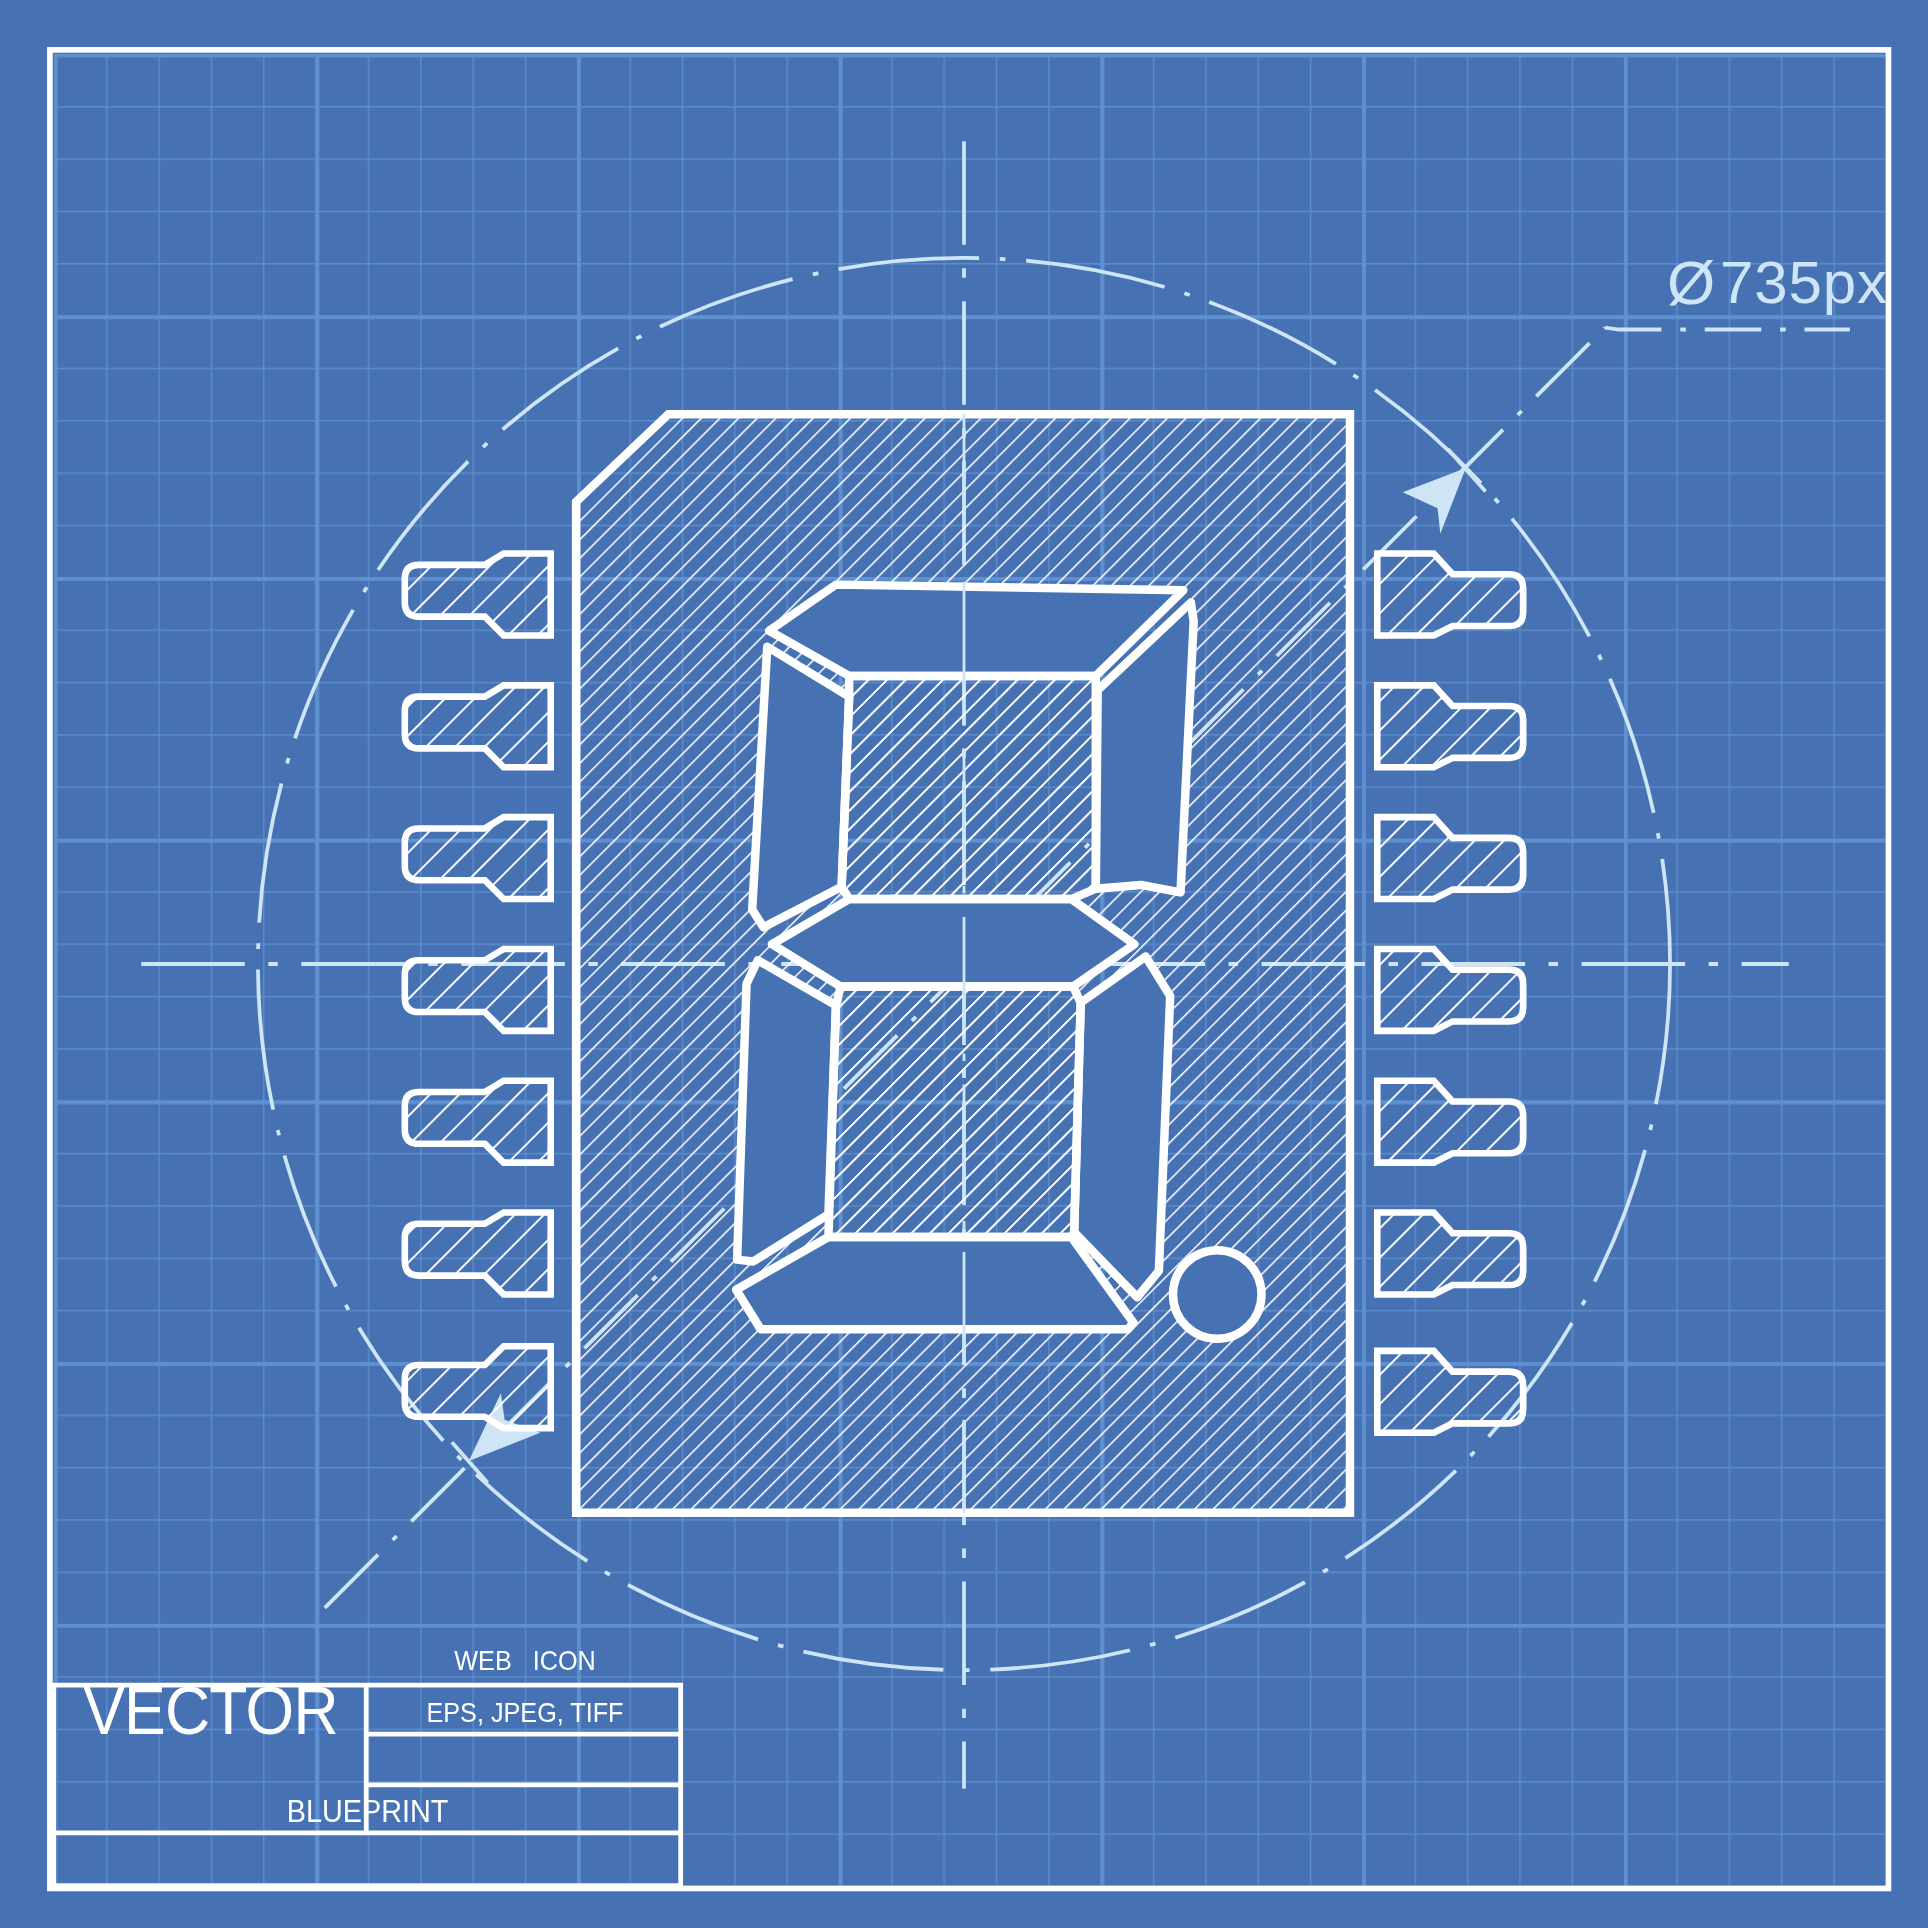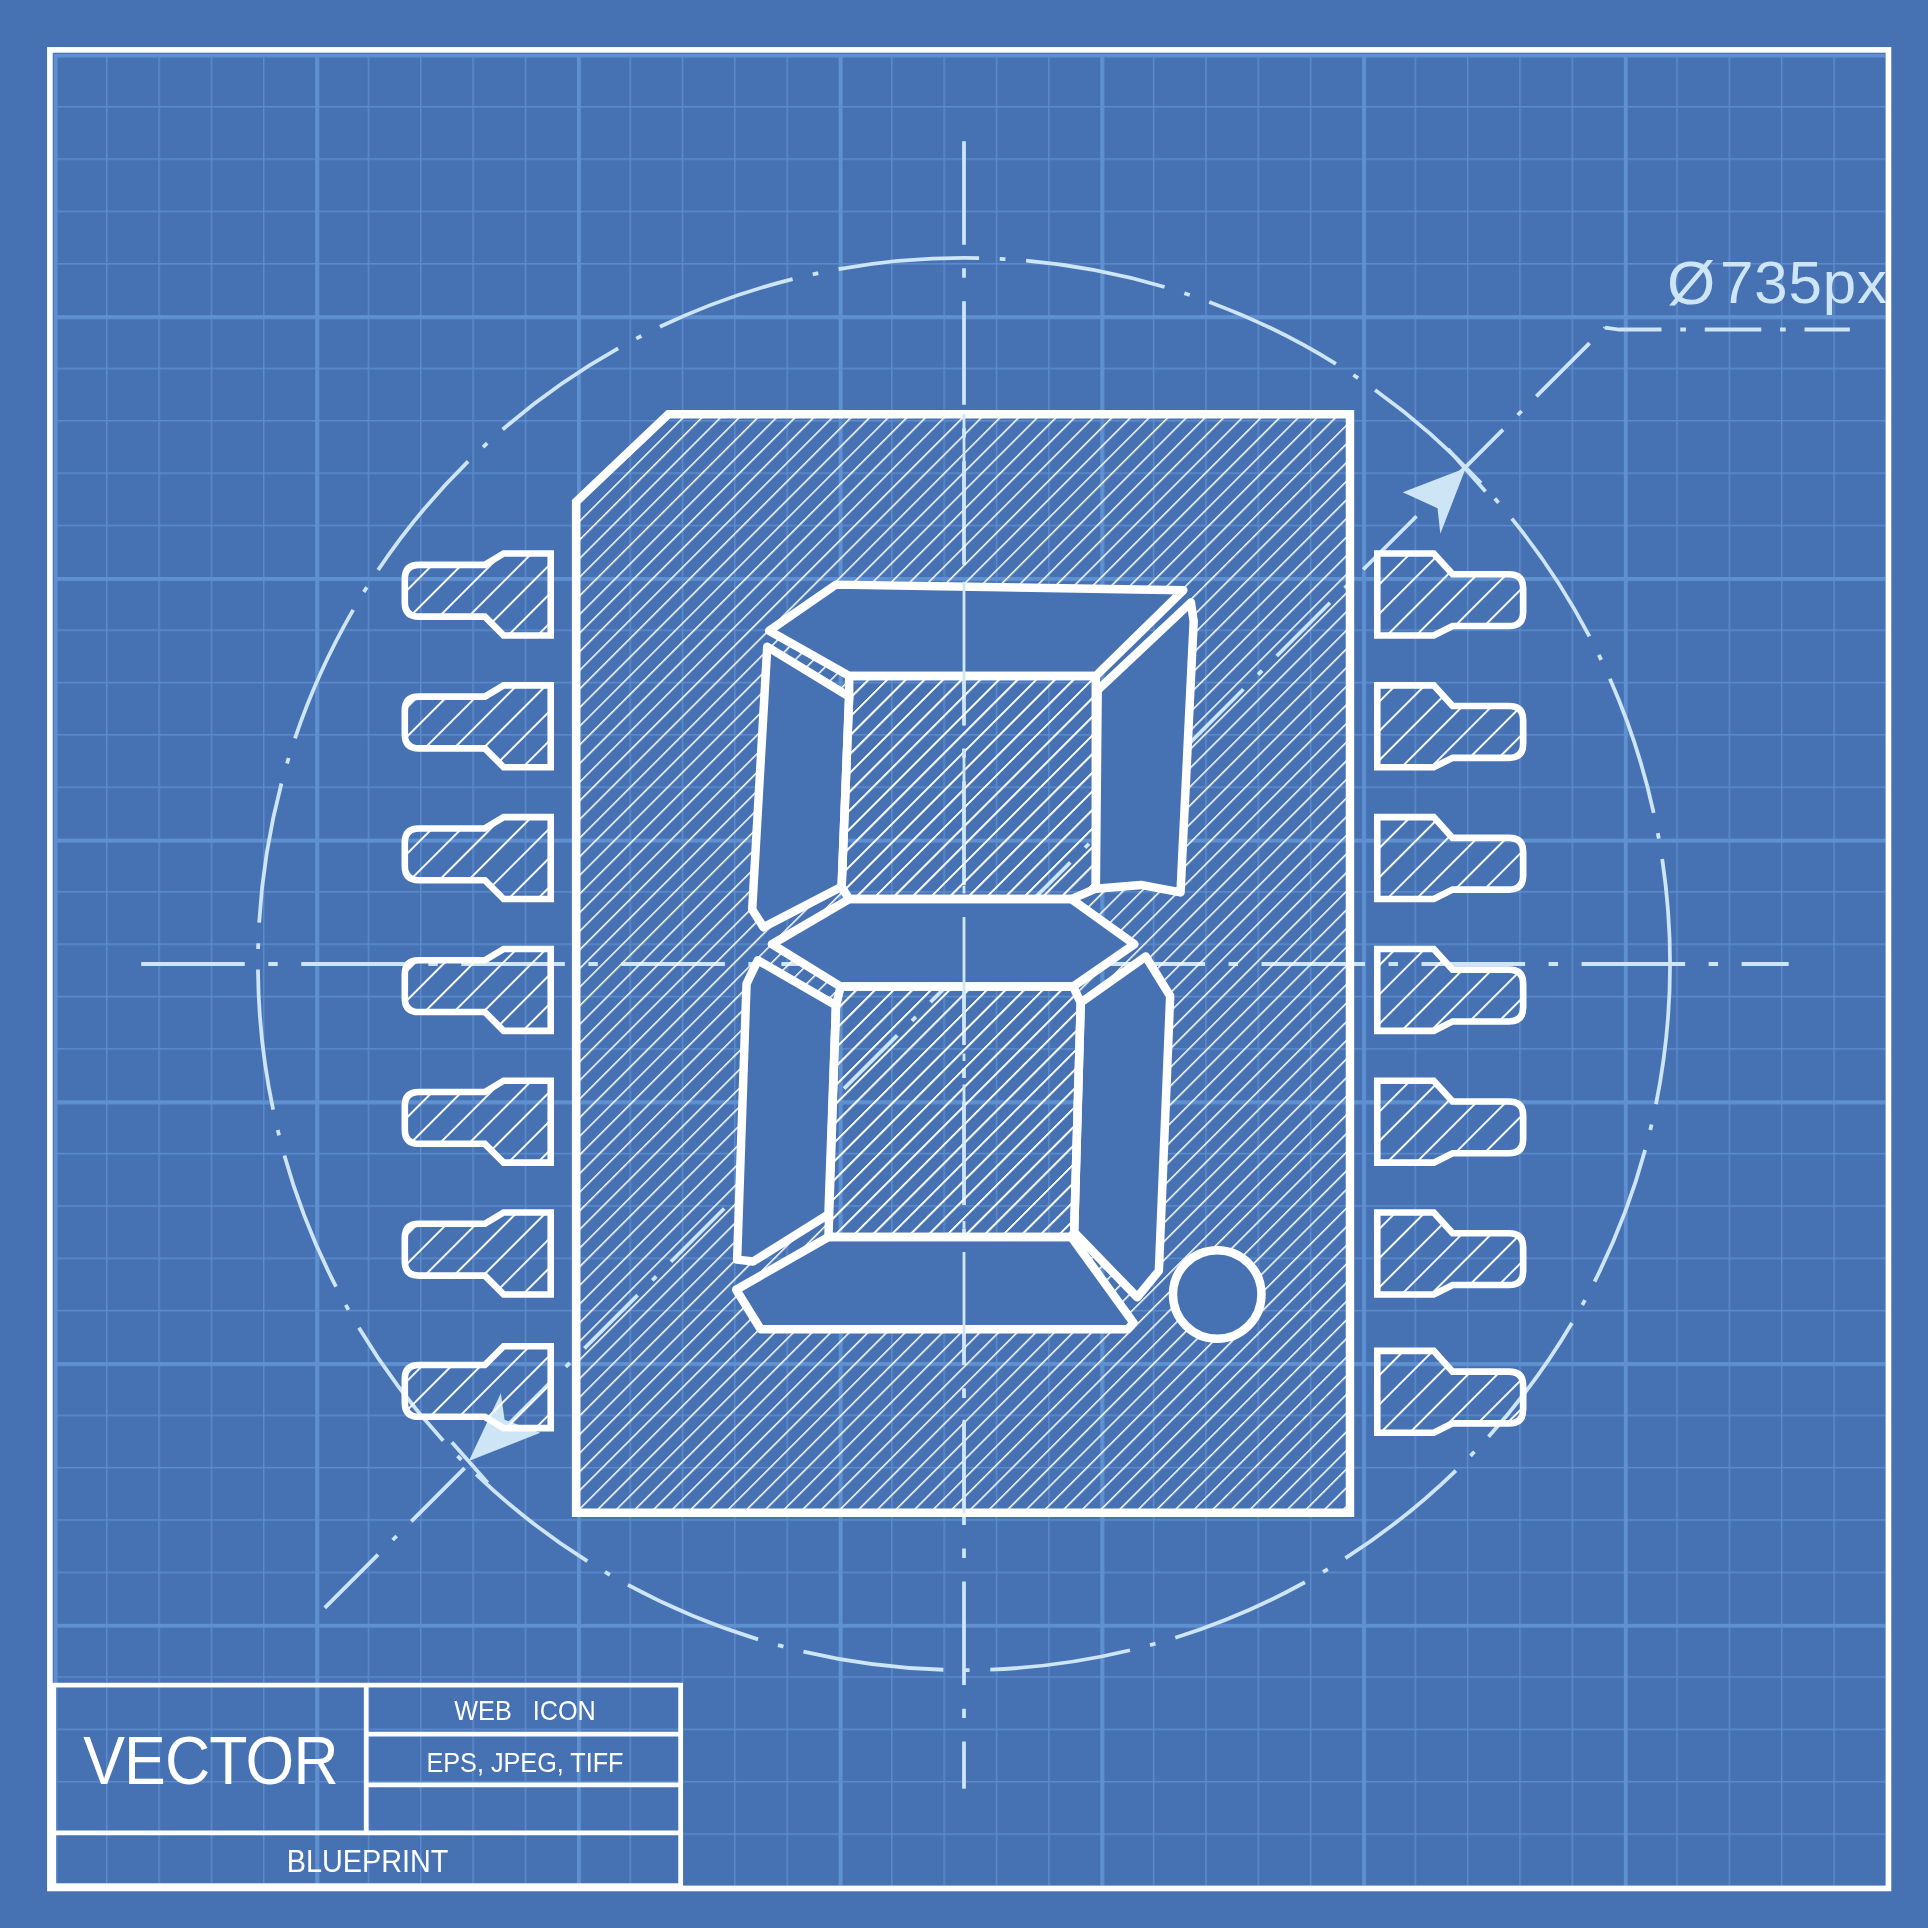--- a/index.html
+++ b/index.html
@@ -1,18 +1,18 @@
 <!DOCTYPE html>
 <html style="font-size:15px"><head>
 <meta charset="utf-8">
 <style>
   html, body { margin: 0; padding: 0; background: #4672b4; }
   body { width: 1928px; height: 1928px; overflow: hidden; position: relative; font-family: "Liberation Sans", "DejaVu Sans", sans-serif; }
   #canvas { position: absolute; left: 0; top: 0; width: 1928px; height: 1928px; }
-  .title-block { position: absolute; left: 54px; top: 1686px; width: 627px; height: 201px; text-align: right; }
+  .title-block { position: absolute; left: 54px; top: 1636px; width: 627px; height: 201px; text-align: right; }
   .tb-cell { position: absolute; color: #ffffff; display: flex; align-items: center; justify-content: center; white-space: nowrap; }
   .tb-vector { left: 0; top: 0; width: 313px; height: 148px; font-size: 68px; letter-spacing: -0.9px; transform: scaleX(0.92); }
   .tb-web { left: 318px; top: 1.9px; width: 306px; height: 47px; font-size: 28px; transform: scaleX(0.9); }
   .tb-formats { left: 318px; top: 53px; width: 306px; height: 47px; font-size: 28px; transform: scaleX(0.9); }
   .tb-blueprint { left: 0; top: 152px; width: 627px; height: 47px; font-size: 32px; transform: scaleX(0.9); }
   .dim-label { position: absolute; left: 1667px; top: 247px; color: #cde5f4; font-size: 60px; display: flex; align-items: center; letter-spacing: 0.9px; }
   .dim-label .dia { font-size: 62px; margin-right: 3.8px; }
 </style>
 </head>
 <body>

